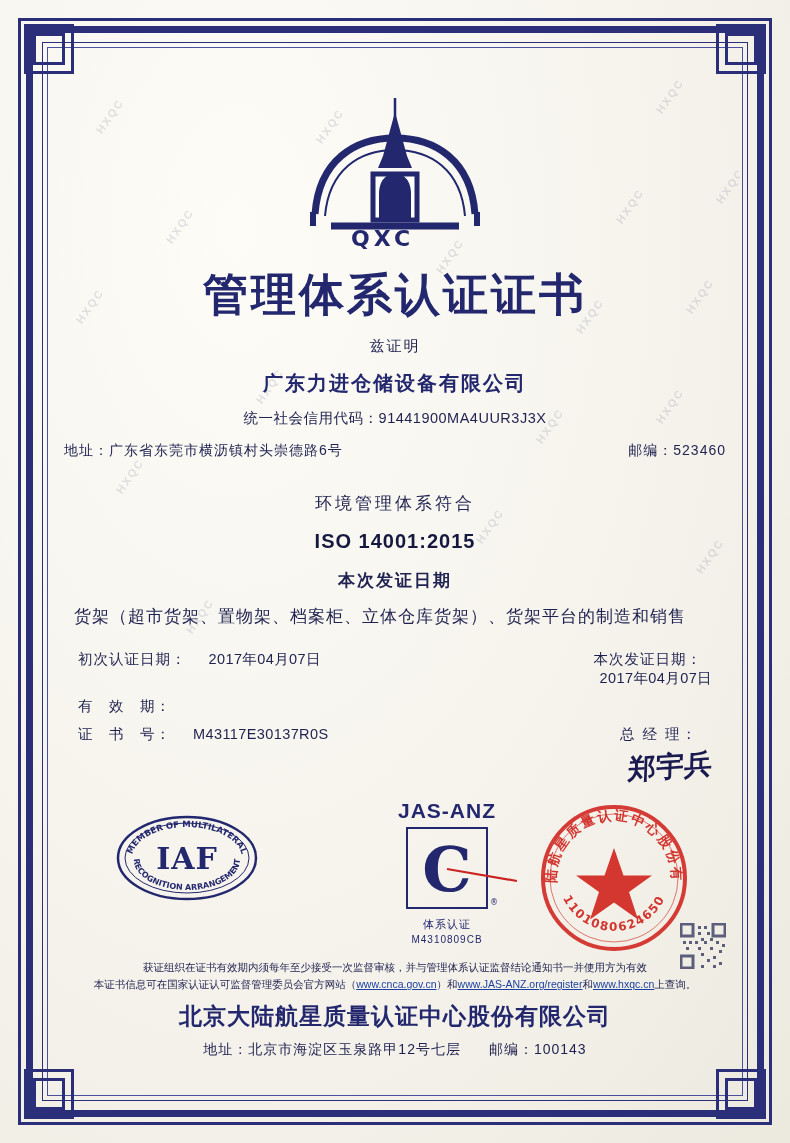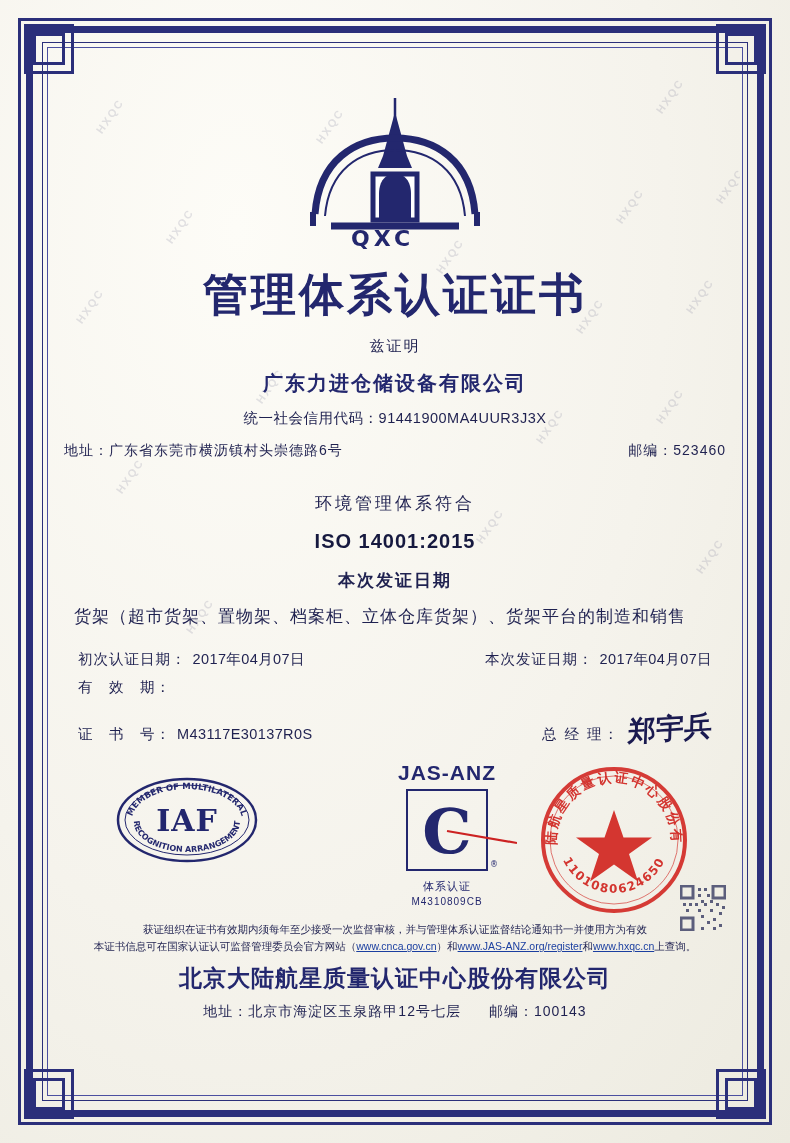--- a/index.html
+++ b/index.html
@@ -127,25 +127,26 @@
   .dates{
     margin-top:20px;
     width:100%;
     padding:0 22px;box-sizing:border-box;
     font-size:14.5px;color:#1f2150;
   }
   .date-line{
     display:flex;align-items:baseline;
     margin-bottom:9px;
     position:relative;
+    gap:16px;
   }
   .dl-label{letter-spacing:1px;white-space:nowrap;}
   .dl-value{margin-left:6px;letter-spacing:.4px;white-space:nowrap;}
   .dl-right{
-    margin-left:auto;display:flex;align-items:flex-end;
+    margin-left:auto;display:flex;align-items:flex-start;flex-direction:column;
   }
   .sig-label{letter-spacing:2px;}
   .signature{
     font-family:"DejaVu Serif","Liberation Serif",serif;
     font-size:28px;color:#1a1a50;
     margin-left:8px;
     transform:rotate(-4deg) skewX(-6deg);
     font-weight:bold;
     position:relative;top:4px;
   }

